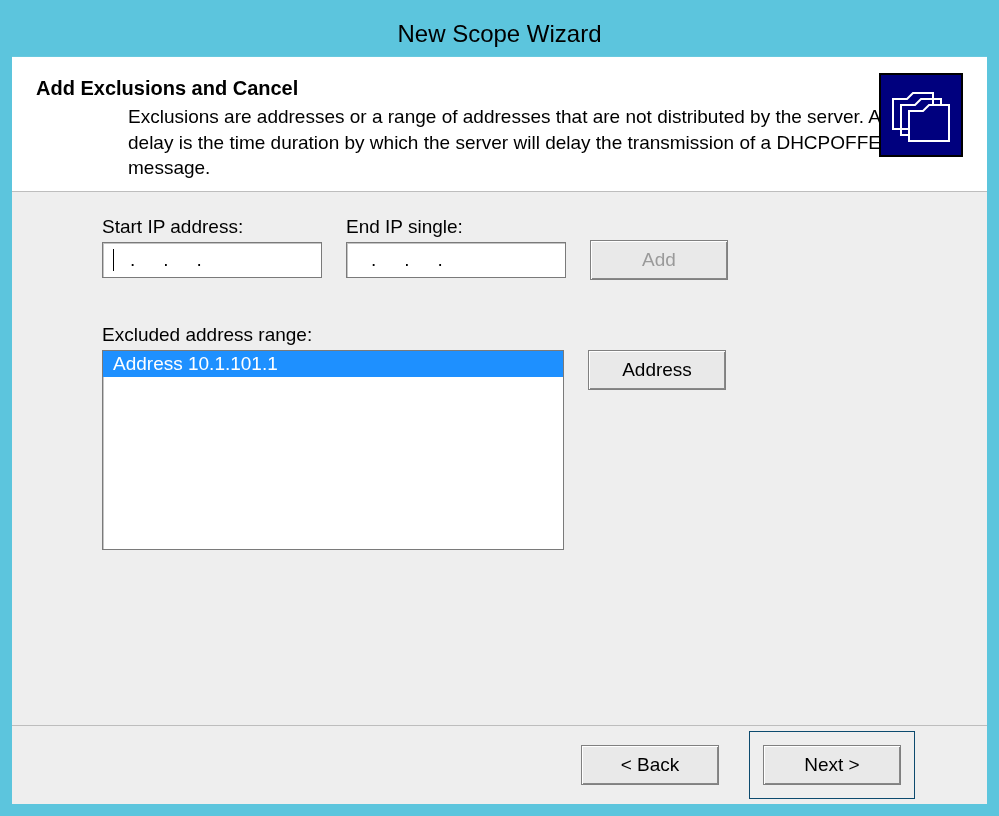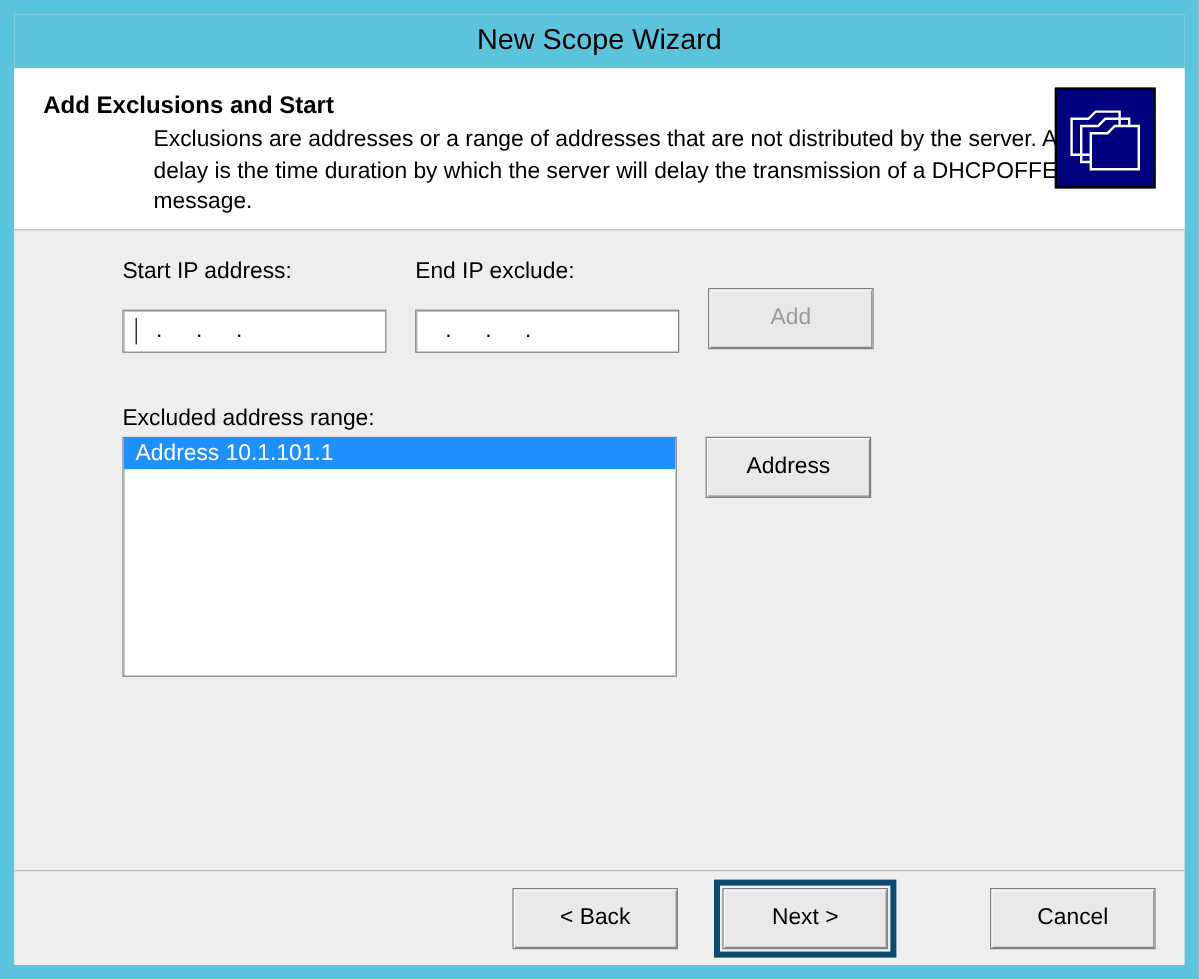--- a/index.html
+++ b/index.html
@@ -58,37 +58,37 @@
   .content-zone{
     flex:1 1 auto;
     padding:24px 24px 0 90px;
     font-size:19px;color:#000;
   }
   .instr{
     max-width:820px;line-height:1.35;margin-bottom:26px;
   }
   .row{display:flex;align-items:flex-start;}
   .col{display:flex;flex-direction:column;}
-  .lbl{font-size:19px;margin-bottom:20px;}
+  .lbl{font-size:19px;margin-bottom:4px;}
   .ip-box{
     width:220px;height:36px;
     background:#fff;
     border:1px solid #7a7a7a;
     box-shadow:inset 1px 1px 0 #c4c4c4;
     display:flex;align-items:center;
     padding:0 10px;box-sizing:border-box;
     font-size:19px;color:#000;
     margin-right:24px;
   }
   .ip-box .dot{margin:0 14px;color:#000;}
   .caret{
     display:inline-block;width:1px;height:22px;background:#000;margin-right:2px;
   }
   .btn{
-    width:138px;height:51px;
+    width:138px;height:40px;
     background:#e9e9e9;
     border:1px solid #808080;
     box-shadow:1px 1px 0 #fff inset,-1px -1px 0 #888 inset;
     font-size:19px;color:#000;
     cursor:pointer;
   }
   .btn.disabled{
     color:#9a9a9a;cursor:default;
   }
   .list-label{margin-top:44px;margin-bottom:4px;}
@@ -108,41 +108,41 @@
     background:#1e90ff;color:#fff;
   }
   .footer{
     height:78px;
     border-top:1px solid #bdbdbd;
     display:flex;align-items:center;justify-content:flex-end;
     padding:0 24px;gap:24px;
   }
   .footer .btn{margin-left:6px;}
   .next-highlight{
-    border:5px solid #0c4a6e;
-    padding:2px;display:inline-block;margin-left:6px;
+    border:1px solid #0c4a6e;
+    padding:13px;display:inline-block;margin-left:6px;
   }
   .next-highlight .btn{margin-left:0;}
   .spacer{width:24px;}
   .rm-col{margin-left:24px;}
 </style>
 </head>
 <body>
 
 <div class="outer-border">
   <div class="window">
 
     <div class="title-bar">
       <span>New Scope Wizard</span>
     </div>
 
     <div class="wizard-body">
 
       <div class="header-zone">
-        <div class="header-title">Add Exclusions and Start</div>
+        <div class="header-title">Add Exclusions and Cancel</div>
         <div class="header-sub">Exclusions are addresses or a range of addresses that are not distributed by the server. A delay is the time duration by which the server will delay the transmission of a DHCPOFFER message.</div>
         <div class="header-icon">
           <svg width="80" height="80" viewBox="0 0 80 80">
             <rect x="0" y="0" width="80" height="80" fill="#00007e"></rect>
             <g stroke="#ffffff" stroke-width="2" fill="none">
               <path d="M12 54 L12 24 L26 24 L32 18 L52 18 L52 54 Z"></path>
               <path d="M20 60 L20 30 L34 30 L40 24 L60 24 L60 60 Z"></path>
               <path d="M28 66 L28 36 L42 36 L48 30 L68 30 L68 66 Z" fill="#00007e"></path>
             </g>
           </svg>
@@ -155,21 +155,21 @@
           <div class="col">
             <span class="lbl">Start IP address:</span>
             <div class="ip-box">
               <span class="caret"></span>
               <span class="dot">.</span>
                 <span class="dot">.</span>
                 <span class="dot">.</span>
             </div>
           </div>
           <div class="col">
-            <span class="lbl">End IP exclude:</span>
+            <span class="lbl">End IP single:</span>
             <div class="ip-box">
               <span class="dot">.</span>
                 <span class="dot">.</span>
                 <span class="dot">.</span>
             </div>
           </div>
           <div class="col" style="margin-top:24px;">
             <button class="btn disabled">Add</button>
           </div>
         </div>
@@ -184,18 +184,17 @@
           </div>
         </div>
       </div>
 
       <div class="footer">
         <button class="btn">&lt; Back</button>
         <span class="next-highlight">
           <button class="btn">Next &gt;</button>
         </span>
         <span class="spacer"></span>
-        <button class="btn">Cancel</button>
       </div>
 
     </div>
   </div>
 </div>
 
 </body></html>

